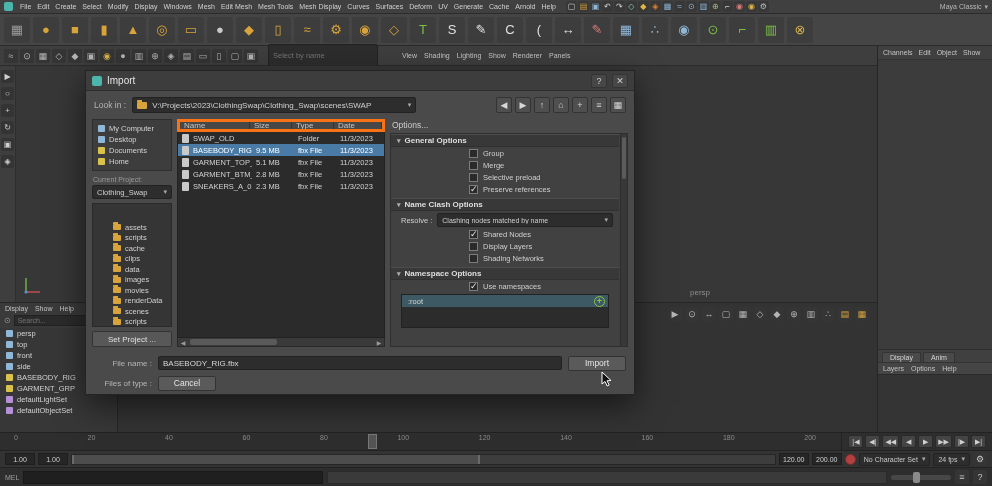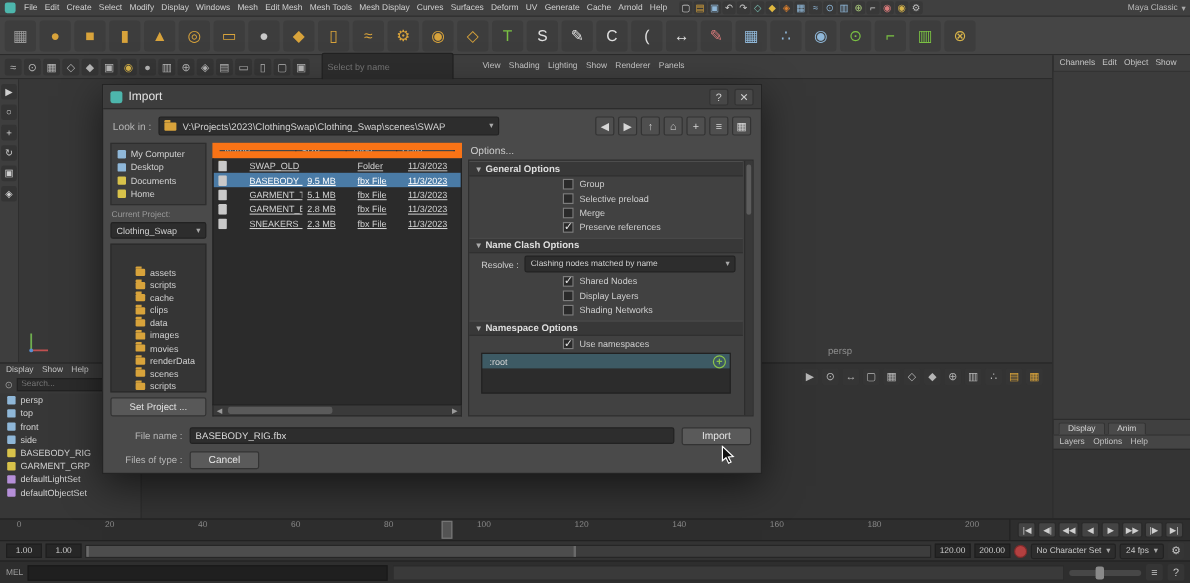--- a/index.html
+++ b/index.html
@@ -101,26 +101,26 @@
   .bm { display:flex; align-items:center; gap:4px; padding:1px 2px; font-size:7.5px; color:#d2d2d2; }
   .bm-dot { width:7px; height:7px; border-radius:1px; flex:none; }
   .projlbl { font-size:7px; color:#9a9a9a; margin:5px 1px 2px; }
   .projsel { height:14px; background:#2d2d2d; border:1px solid #222; border-radius:2px; display:flex; align-items:center; gap:3px; padding:0 4px; font-size:7.5px; color:#d0d0d0; }
   .projsel .pv { flex:1; overflow:hidden; white-space:nowrap; text-overflow:ellipsis; }
   .dfolders { flex:1; margin-top:4px; background:#353535; border:1px solid #2a2a2a; overflow:hidden; padding:18px; }
   .dfold { display:flex; align-items:center; gap:4px; padding:1px 2px; font-size:7.5px; color:#d0d0d0; height:10.5px; }
   .setproj { margin-top:4px; height:16px; background:#585858; border:1px solid #333; border-radius:2px; font-size:8px; color:#e0e0e0; display:flex; align-items:center; justify-content:center; }
 
   .fpanel { flex:1; display:flex; flex-direction:column; min-width:0; }
-  .fhead { display:flex; height:13px; background:#474747; border:6px solid #f97316; font-size:8px; color:#c6c6c6; align-items:center; }
+  .fhead { display:flex; height:13px; background:#474747; border:3px solid #f97316; font-size:8px; color:#c6c6c6; align-items:center; }
   .fhead > div { border-right:1px solid #333; padding:0 4px; overflow:hidden; white-space:nowrap; height:100%; display:flex; align-items:center; }
   .c-name { flex:1; min-width:0; } .c-size { width:42px; } .c-type { width:42px; } .c-date { width:48px; }
   .fbodyt { flex:1; background:#2b2b2b; border:1px solid #222; border-top:none; overflow:hidden; }
   .frow { display:flex; align-items:center; height:12px; font-size:7.5px; color:#d2d2d2; }
-  .frow > div { padding:0 4px; overflow:hidden; white-space:nowrap; display:flex; align-items:flex-end; gap:19px;text-decoration:underline; }
+  .frow > div { padding:0 4px; overflow:hidden; white-space:nowrap; display:flex; align-items:flex-end; gap:4px; }
   .frow.selected { background:#4a7ba6; color:#fff; }
   .hscroll { height:9px; background:#3a3a3a; border:1px solid #2a2a2a; border-top:none; position:relative; }
   .hthumb { position:absolute; left:12px; top:1px; bottom:1px; width:42%; background:#5a5a5a; border-radius:2px; }
   .harrow { position:absolute; top:0; bottom:0; width:10px; display:flex; align-items:center; justify-content:center; font-size:6px; color:#9a9a9a; }
 
   .opanel { width:238px; display:flex; flex-direction:column; }
   .ohdr { font-size:8.5px; color:#cccccc; padding:1px 2px 3px; }
   .oscroll { flex:1; background:#414141; border:1px solid #2f2f2f; position:relative; padding-right:8px; overflow:hidden; }
   .vscroll { position:absolute; right:0; top:0; bottom:0; width:7px; background:#383838; border-left:1px solid #2d2d2d; }
   .vthumb { position:absolute; left:1px; right:1px; top:3px; height:42px; background:#5c5c5c; border-radius:2px; }
@@ -627,26 +627,26 @@
         </div>
         <div>
 
             <div class="orow">
               <span class="cb"></span>
               <span>Group</span>
             </div>
 
             <div class="orow">
               <span class="cb"></span>
-              <span>Selective preload</span>
+              <span>Merge</span>
             </div>
 
             <div class="orow">
               <span class="cb"></span>
-              <span>Merge</span>
+              <span>Selective preload</span>
             </div>
 
             <div class="orow">
               <span class="cb checked"></span>
               <span>Preserve references</span>
             </div>
           </div>
 
         <div class="sech">
           <span class="caret">▾</span>

